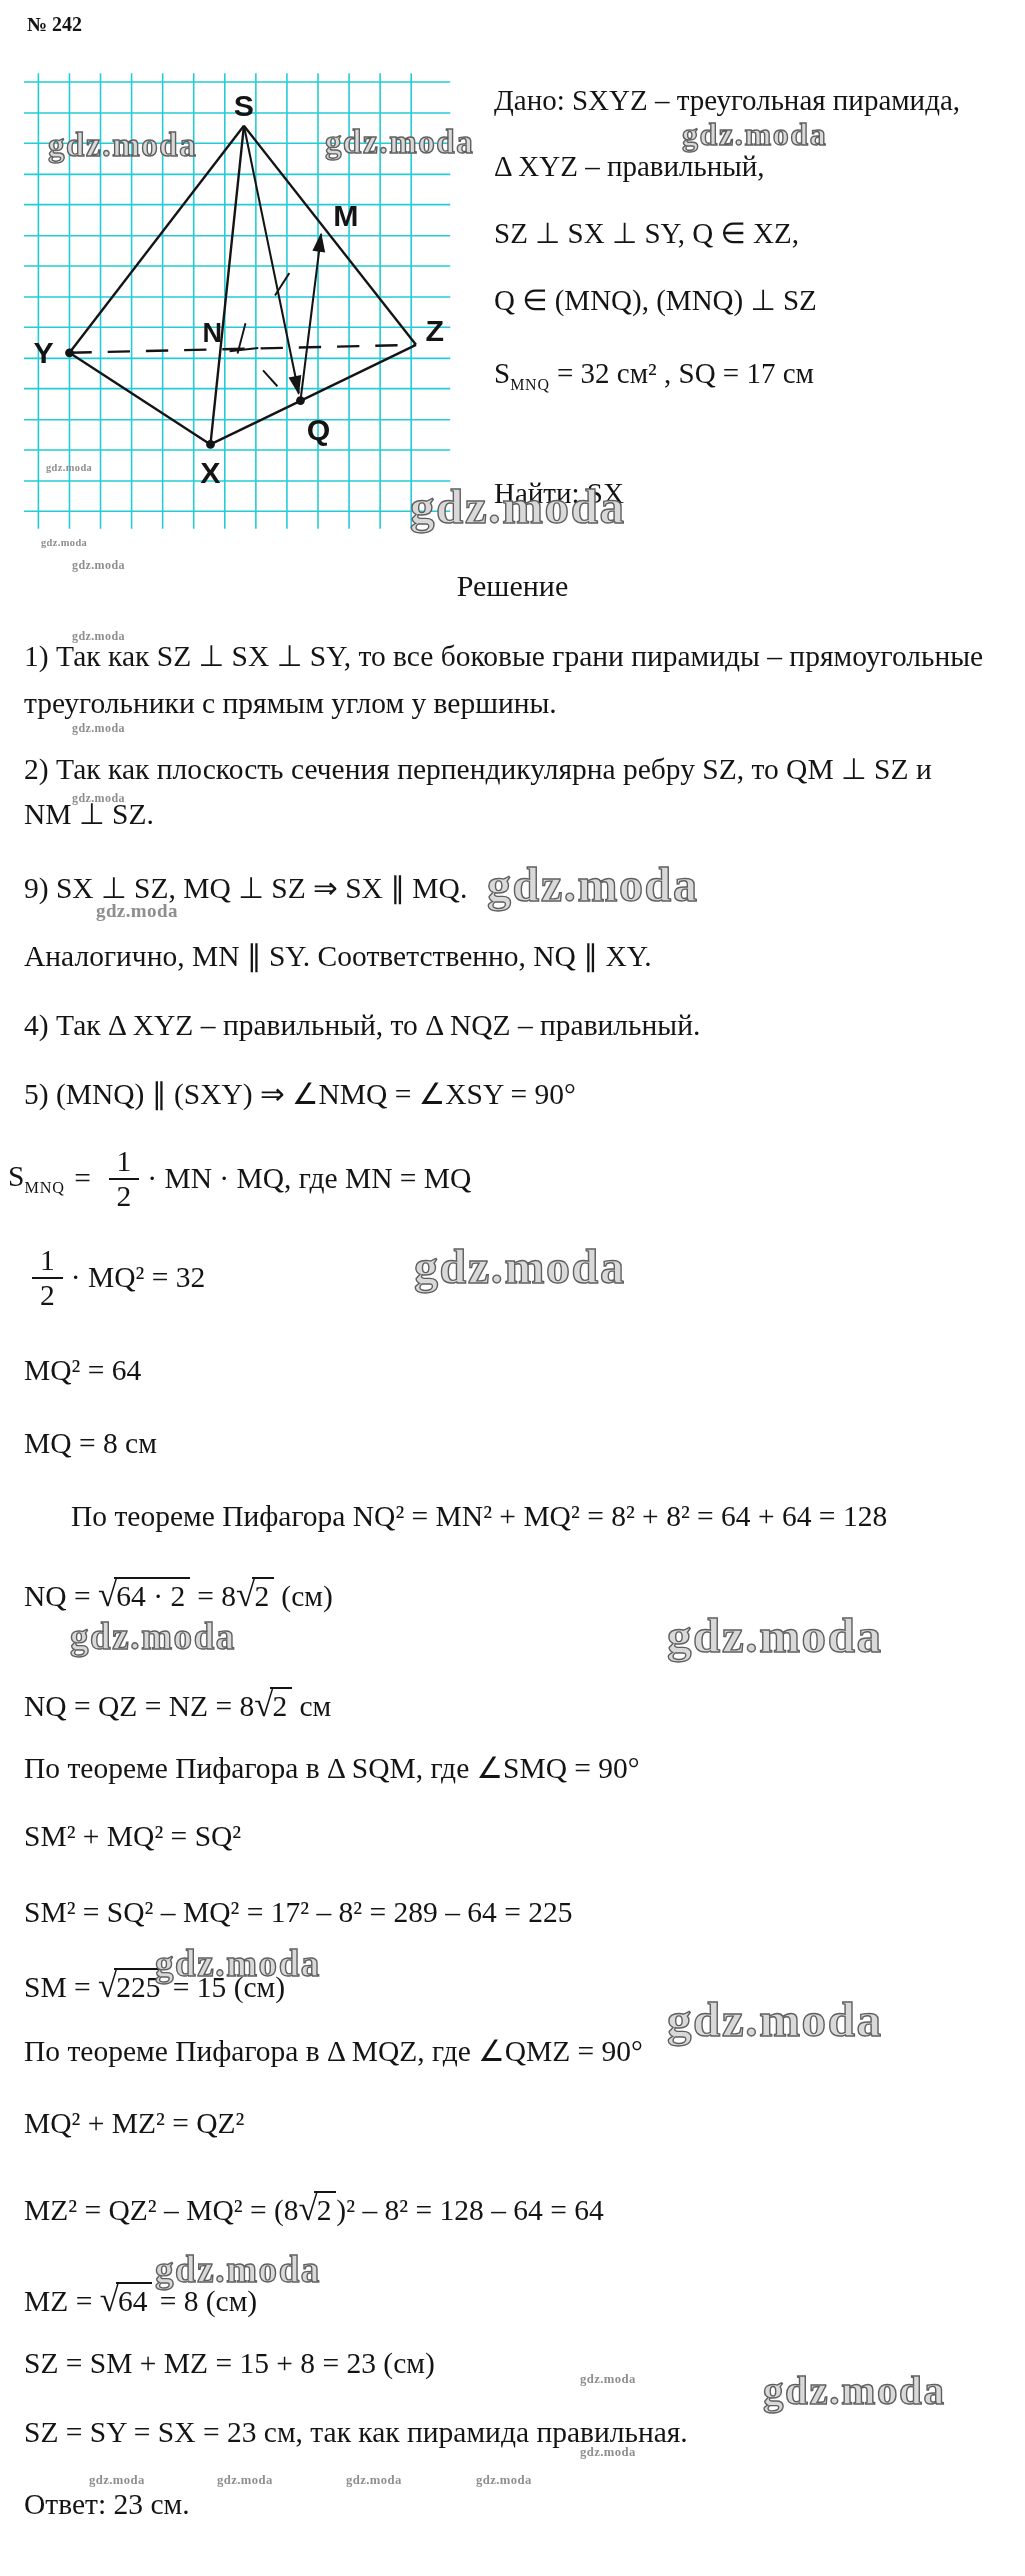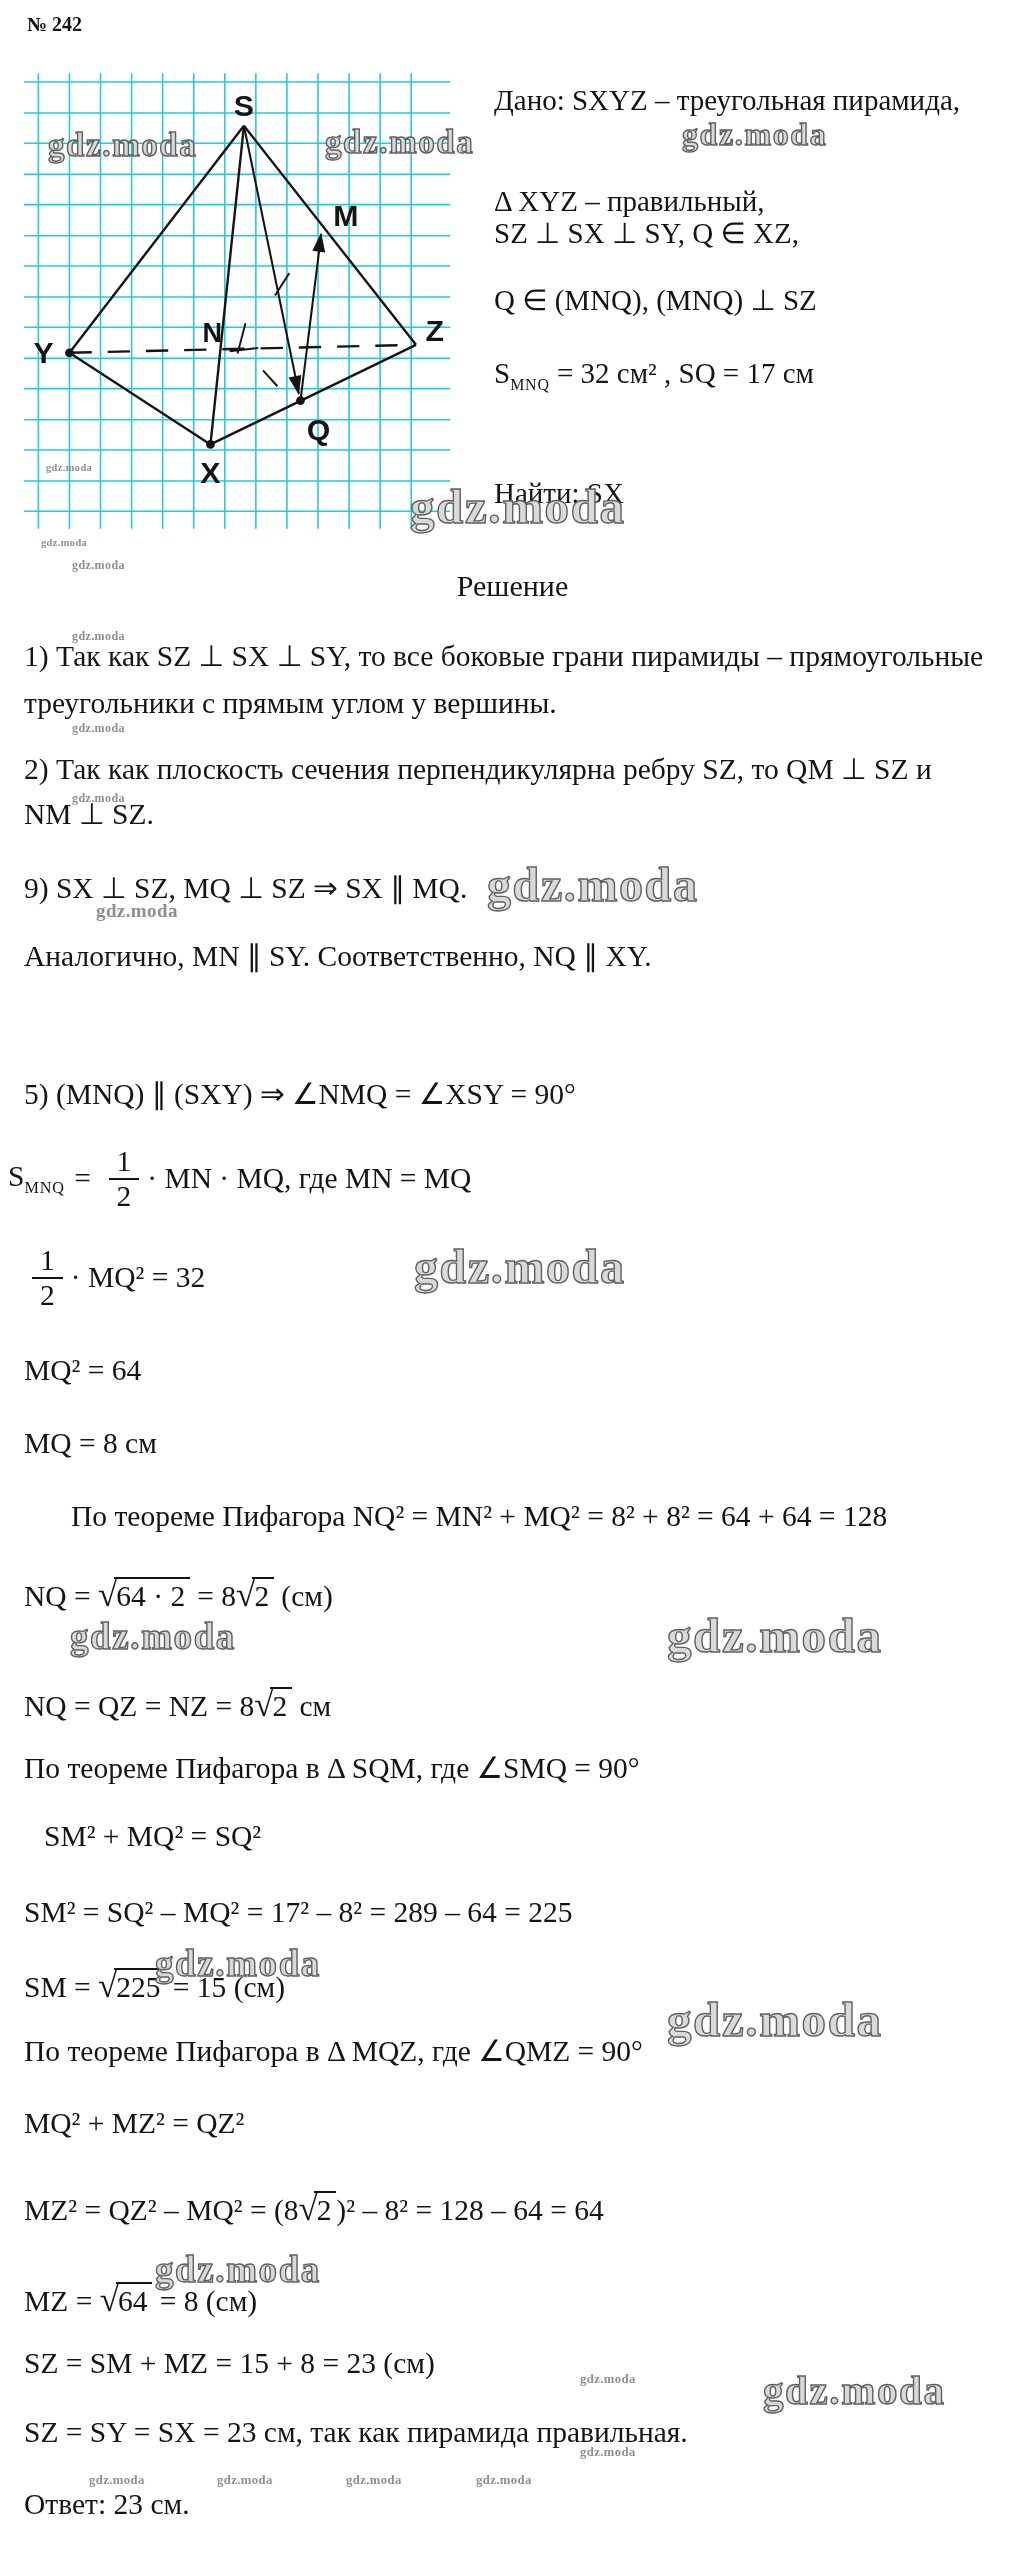--- a/index.html
+++ b/index.html
@@ -64,34 +64,35 @@
       <text x="388" y="196" font-size="38">M</text>
       <text x="504" y="340" font-size="38">Z</text>
       <text x="12" y="368" font-size="38">Y</text>
       <text x="224" y="342" font-size="34">N</text>
       <text x="355" y="464" font-size="38">Q</text>
       <text x="234" y="518" font-size="38" text-anchor="middle">X</text>
     </svg>
   </div>
 
   <div class="abs given" style="left:494px;top:84px;">Дано: SXYZ – треугольная пирамида,</div>
-  <div class="abs given" style="left:494px;top:150px;margin-top:35px;">Δ XYZ – правильный,</div>
+  <div class="abs given" style="left:494px;top:150px;">Δ XYZ – правильный,</div>
   <div class="abs given" style="left:494px;top:216px;">SZ ⊥ SX ⊥ SY,  Q ∈ XZ,</div>
   <div class="abs given" style="left:494px;top:283px;">Q ∈ (MNQ),  (MNQ) ⊥ SZ</div>
   <div class="abs given" style="left:494px;top:357px;"><span>S</span><span class="subs">MNQ</span><span> = 32 см² , SQ = 17 см</span></div>
   <div class="abs given" style="left:494px;top:429px;margin-top:48px;">Найти: SX</div>
 
   <div class="abs heading" style="left:0;top:569px;width:1025px;text-align:center;">Решение</div>
 
   <div class="abs t" style="left:24px;top:640px;">1) Так как SZ ⊥ SX ⊥ SY, то все боковые грани пирамиды – прямоугольные</div>
   <div class="abs t" style="left:24px;top:687px;">треугольники с прямым углом у вершины.</div>
   <div class="abs t" style="left:24px;top:753px;">2) Так как плоскость сечения перпендикулярна ребру SZ, то QM ⊥ SZ и</div>
   <div class="abs t" style="left:24px;top:798px;">NM ⊥ SZ.</div>
   <div class="abs t" style="left:24px;top:872px;">9) SX ⊥ SZ,  MQ ⊥ SZ   ⇒   SX ∥ MQ.</div>
   <div class="abs t" style="left:24px;top:940px;">Аналогично, MN ∥ SY. Соответственно, NQ ∥ XY.</div>
+  <div class="abs t" style="left:24px;top:1009px;">4) Так Δ XYZ – правильный, то Δ NQZ – правильный.</div>
   <div class="abs t" style="left:24px;top:1078px;">5) (MNQ) ∥ (SXY)    ⇒    ∠NMQ = ∠XSY = 90°</div>
 
   <div class="abs t frline" style="left:8px;top:1145px;text-align:right;">
     <span><span>S</span><span class="subs">MNQ</span></span>
     <span style="margin:0 9.6px;">=</span>
     <span class="frac">
       <span class="num">1</span>
       <span class="den">2</span>
     </span>
     <span>· MN · MQ, где MN = MQ</span>
@@ -107,21 +108,21 @@
 
   <div class="abs t" style="left:24px;top:1354px;">MQ² = 64</div>
   <div class="abs t" style="left:24px;top:1427px;">MQ = 8 см</div>
   <div class="abs t" style="left:24px;top:1500px;margin-left:47px;">По теореме Пифагора  NQ² = MN² + MQ² = 8² + 8² = 64 + 64 = 128</div>
 
   <div class="abs t" style="left:24px;top:1575px;"><span>NQ = </span><span class="sqrt">√</span><span class="rad">64 · 2</span><span> = 8</span><span class="sqrt">√</span><span class="rad">2</span><span> (см)</span></div>
 
   <div class="abs t" style="left:24px;top:1685px;"><span>NQ = QZ = NZ = 8</span><span class="sqrt">√</span><span class="rad">2</span><span>  см</span></div>
 
   <div class="abs t" style="left:24px;top:1752px;">По теореме Пифагора в Δ SQM, где ∠SMQ = 90°</div>
-  <div class="abs t" style="left:24px;top:1820px;margin-left:20px;">SM² + MQ² = SQ²</div>
+  <div class="abs t" style="left:24px;top:1820px;">SM² + MQ² = SQ²</div>
   <div class="abs t" style="left:24px;top:1896px;">SM² = SQ² – MQ² = 17² – 8² = 289 – 64 = 225</div>
 
   <div class="abs t" style="left:24px;top:1966px;"><span>SM = </span><span class="sqrt">√</span><span class="rad">225</span><span> = 15 (см)</span></div>
 
   <div class="abs t" style="left:24px;top:2035px;">По теореме Пифагора в Δ MQZ, где ∠QMZ = 90°</div>
   <div class="abs t" style="left:24px;top:2107px;">MQ² + MZ² = QZ²</div>
 
   <div class="abs t" style="left:24px;top:2189px;"><span>MZ² = QZ² – MQ² = (8</span><span class="sqrt">√</span><span class="rad">2</span><span>)² – 8² = 128 – 64 = 64</span></div>
 
   <div class="abs t" style="left:24px;top:2280px;"><span>MZ = </span><span class="sqrt">√</span><span class="rad">64</span><span> = 8 (см)</span></div>

